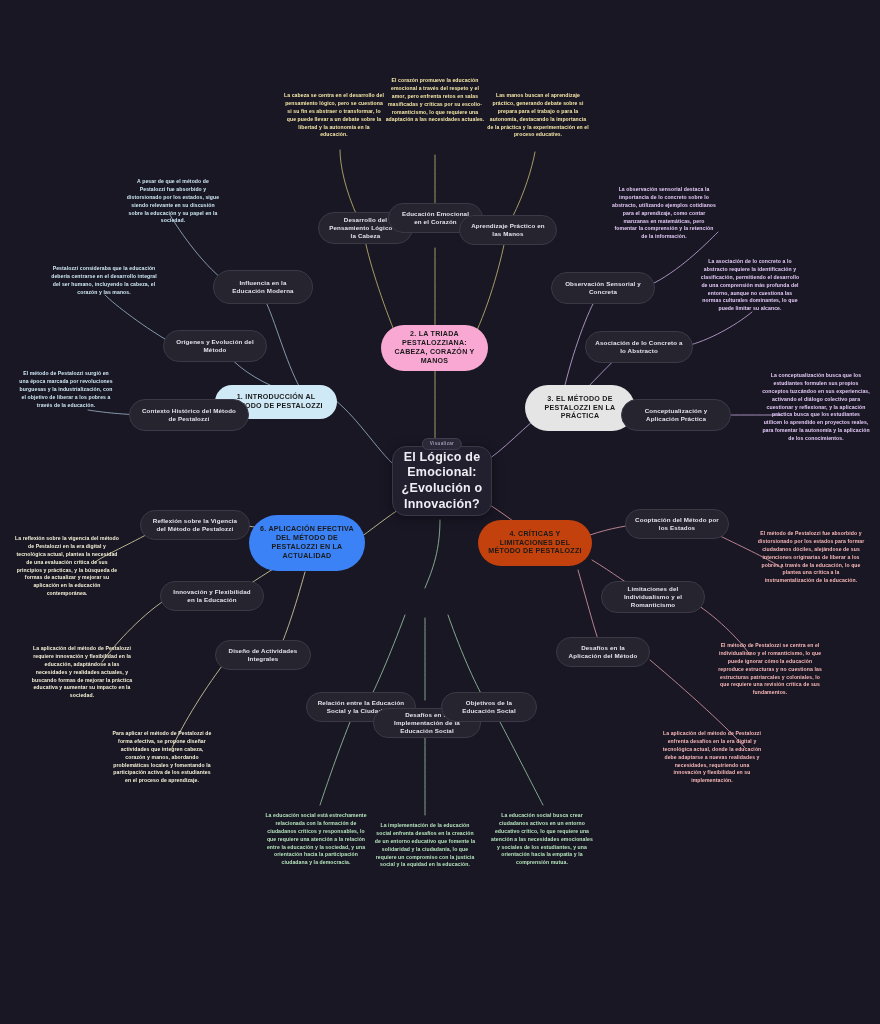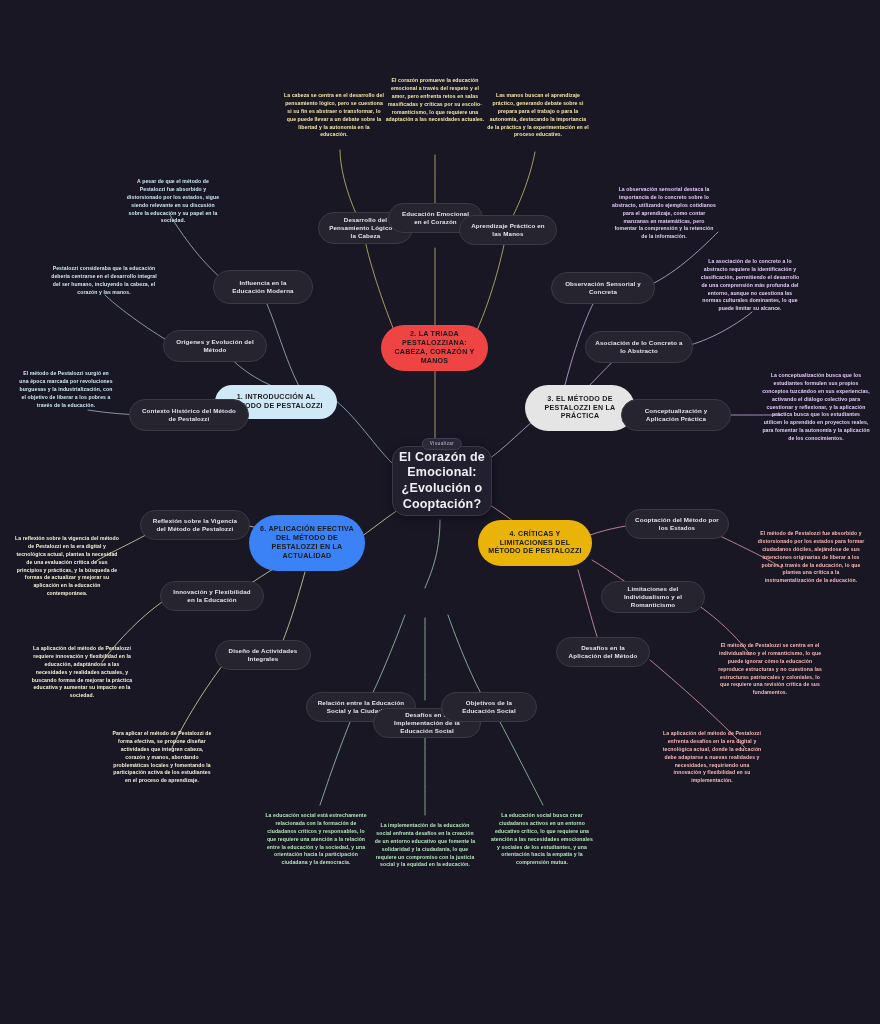--- a/index.html
+++ b/index.html
@@ -133,51 +133,51 @@
       <path d="M305,572 C295,608 285,638 278,652" stroke="#c9c49a"></path>
 
       <path d="M155,530 C128,545 105,555 95,562" stroke="#c9c49a"></path>
       <path d="M165,600 C138,618 112,648 102,662" stroke="#c9c49a"></path>
       <path d="M225,662 C200,695 180,730 172,748" stroke="#c9c49a"></path>
     </g>
   </svg>
 
   <div class="node central" style="left:392px;top:446px;width:100px;height:70px;">
     <span class="central-tag">Visualizar</span>
-    <span class="line">El Corazón de</span>
+    <span class="line">El Lógico de</span>
     <span class="line">Emocional:</span>
     <span class="line">¿Evolución o</span>
-    <span class="line">Cooptación?</span>
+    <span class="line">Innovación?</span>
   </div>
 
   <div class="node branch" style="left:215px;top:385px;width:122px;background:#cfe9f7;height:34px;">1. INTRODUCCIÓN AL MÉTODO DE PESTALOZZI</div>
   <div class="node sub" style="left:213px;top:270px;width:100px;height:34px;">Influencia en la Educación Moderna</div>
   <div class="node sub" style="left:163px;top:330px;width:104px;height:32px;">Orígenes y Evolución del Método</div>
   <div class="node sub" style="left:129px;top:399px;width:120px;height:32px;">Contexto Histórico del Método de Pestalozzi</div>
   <div class="leaf" style="left:125px;top:178px;width:96px;color:#cfe9f7;">A pesar de que el método de Pestalozzi fue absorbido y distorsionado por los estados, sigue siendo relevante en su discusión sobre la educación y su papel en la sociedad.</div>
   <div class="leaf" style="left:50px;top:265px;width:108px;color:#cfe9f7;">Pestalozzi consideraba que la educación debería centrarse en el desarrollo integral del ser humano, incluyendo la cabeza, el corazón y las manos.</div>
   <div class="leaf" style="left:18px;top:370px;width:96px;color:#cfe9f7;">El método de Pestalozzi surgió en una época marcada por revoluciones burguesas y la industrialización, con el objetivo de liberar a los pobres a través de la educación.</div>
 
-  <div class="node branch" style="left:381px;top:325px;width:107px;background:#ef4444;height:46px;">2. LA TRIADA PESTALOZZIANA: CABEZA, CORAZÓN Y MANOS</div>
+  <div class="node branch" style="left:381px;top:325px;width:107px;background:#f9a8d4;height:46px;">2. LA TRIADA PESTALOZZIANA: CABEZA, CORAZÓN Y MANOS</div>
   <div class="node sub" style="left:318px;top:212px;width:95px;height:32px;">Desarrollo del Pensamiento Lógico en la Cabeza</div>
   <div class="node sub" style="left:388px;top:203px;width:95px;height:30px;">Educación Emocional en el Corazón</div>
   <div class="node sub" style="left:459px;top:215px;width:98px;height:30px;">Aprendizaje Práctico en las Manos</div>
   <div class="leaf" style="left:284px;top:92px;width:100px;color:#f7e9a8;">La cabeza se centra en el desarrollo del pensamiento lógico, pero se cuestiona si su fin es abstraer o transformar, lo que puede llevar a un debate sobre la libertad y la autonomía en la educación.</div>
   <div class="leaf" style="left:385px;top:77px;width:100px;color:#f7e9a8;">El corazón promueve la educación emocional a través del respeto y el amor, pero enfrenta retos en salas masificadas y críticas por su escolio-romanticismo, lo que requiere una adaptación a las necesidades actuales.</div>
   <div class="leaf" style="left:486px;top:92px;width:104px;color:#f7e9a8;">Las manos buscan el aprendizaje práctico, generando debate sobre si prepara para el trabajo o para la autonomía, destacando la importancia de la práctica y la experimentación en el proceso educativo.</div>
 
   <div class="node branch" style="left:525px;top:385px;width:110px;background:#e5e5e5;height:46px;">3. EL MÉTODO DE PESTALOZZI EN LA PRÁCTICA</div>
   <div class="node sub" style="left:551px;top:272px;width:104px;height:32px;">Observación Sensorial y Concreta</div>
   <div class="node sub" style="left:585px;top:331px;width:108px;height:32px;">Asociación de lo Concreto a lo Abstracto</div>
   <div class="node sub" style="left:621px;top:399px;width:110px;height:32px;">Conceptualización y Aplicación Práctica</div>
   <div class="leaf" style="left:612px;top:186px;width:104px;color:#e3c9f7;">La observación sensorial destaca la importancia de lo concreto sobre lo abstracto, utilizando ejemplos cotidianos para el aprendizaje, como contar manzanas en matemáticas, pero fomentar la comprensión y la retención de la información.</div>
   <div class="leaf" style="left:700px;top:258px;width:100px;color:#e3c9f7;">La asociación de lo concreto a lo abstracto requiere la identificación y clasificación, permitiendo el desarrollo de una comprensión más profunda del entorno, aunque no cuestiona las normas culturales dominantes, lo que puede limitar su alcance.</div>
   <div class="leaf" style="left:762px;top:372px;width:108px;color:#e3c9f7;">La conceptualización busca que los estudiantes formulen sus propios conceptos tuzcándoo en sus experiencias, activando el diálogo colectivo para cuestionar y reflexionar, y la aplicación práctica busca que los estudiantes utilicen lo aprendido en proyectos reales, para fomentar la autonomía y la aplicación de los conocimientos.</div>
 
-  <div class="node branch" style="left:478px;top:520px;width:114px;background:#eab308;height:46px;">4. CRÍTICAS Y LIMITACIONES DEL MÉTODO DE PESTALOZZI</div>
+  <div class="node branch" style="left:478px;top:520px;width:114px;background:#c2410c;height:46px;">4. CRÍTICAS Y LIMITACIONES DEL MÉTODO DE PESTALOZZI</div>
   <div class="node sub" style="left:625px;top:509px;width:104px;height:30px;">Cooptación del Método por los Estados</div>
   <div class="node sub" style="left:601px;top:581px;width:104px;height:32px;">Limitaciones del Individualismo y el Romanticismo</div>
   <div class="node sub" style="left:556px;top:637px;width:94px;height:30px;">Desafíos en la Aplicación del Método</div>
   <div class="leaf" style="left:757px;top:530px;width:108px;color:#f9b8b8;">El método de Pestalozzi fue absorbido y distorsionado por los estados para formar ciudadanos dóciles, alejándose de sus intenciones originarias de liberar a los pobres a través de la educación, lo que plantea una crítica a la instrumentalización de la educación.</div>
   <div class="leaf" style="left:718px;top:642px;width:104px;color:#f9b8b8;">El método de Pestalozzi se centra en el individualismo y el romanticismo, lo que puede ignorar cómo la educación reproduce estructuras y no cuestiona las estructuras patriarcales y coloniales, lo que requiere una revisión crítica de sus fundamentos.</div>
   <div class="leaf" style="left:660px;top:730px;width:104px;color:#f9b8b8;">La aplicación del método de Pestalozzi enfrenta desafíos en la era digital y tecnológica actual, donde la educación debe adaptarse a nuevas realidades y necesidades, requiriendo una innovación y flexibilidad en su implementación.</div>
 
   <div class="node sub" style="left:306px;top:692px;width:110px;height:30px;">Relación entre la Educación Social y la Ciudadanía</div>
   <div class="node sub" style="left:373px;top:708px;width:108px;height:30px;">Desafíos en la Implementación de la Educación Social</div>
   <div class="node sub" style="left:441px;top:692px;width:96px;height:30px;">Objetivos de la Educación Social</div>

